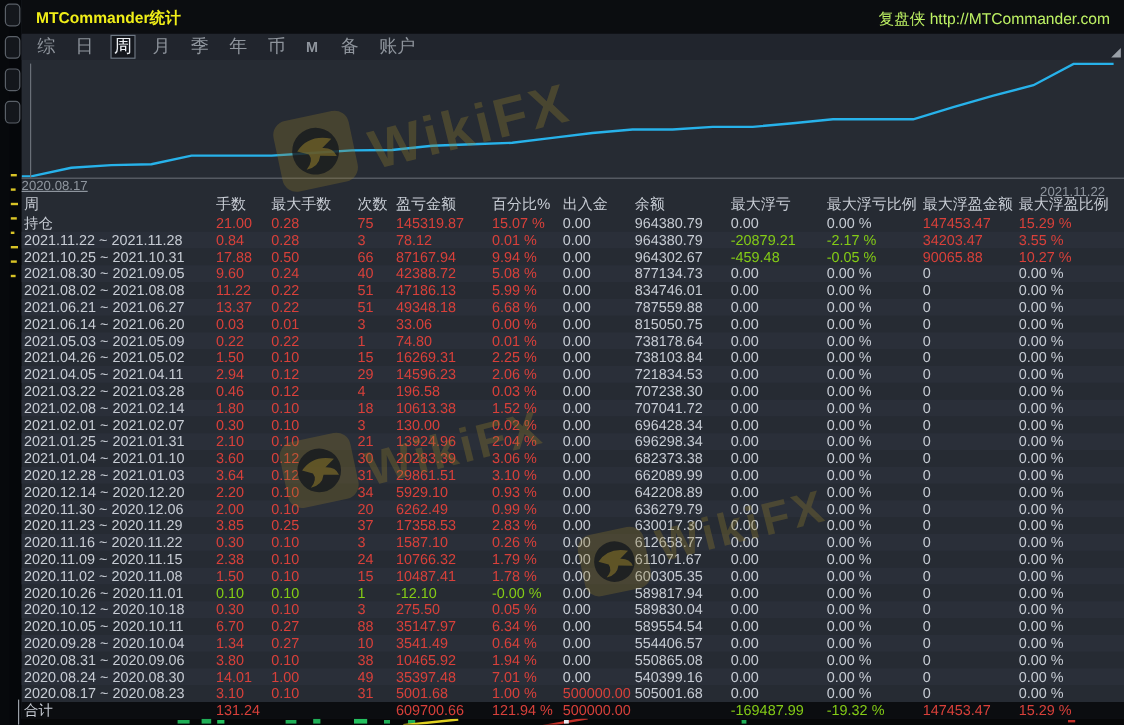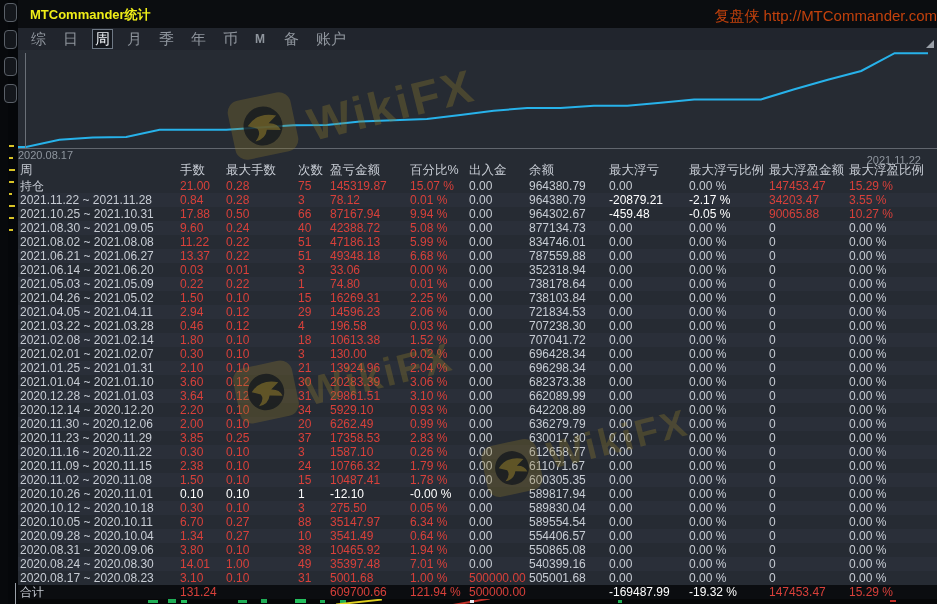--- a/index.html
+++ b/index.html
@@ -13,46 +13,46 @@
   .edge-vline{position:absolute;left:7px;width:1px;background:#9aa0a8;}
   .bg-right{position:absolute;left:931px;top:0;width:6px;height:604px;background:#0a0f16;}
   .bg-bottom{position:absolute;left:10px;top:599px;width:921px;height:5px;background:#060708;overflow:hidden;}
   .mark{position:absolute;}
 
   
   .window{position:absolute;left:10px;top:0;width:921px;height:599px;background:#262b33;}
 
   .titlebar{position:absolute;left:0;top:0;width:100%;height:28px;background:#0b0d10;border-bottom:1px solid #000;}
   .titlebar .title{position:absolute;left:12px;top:6px;font-size:13px;font-weight:bold;color:#f0ee18;}
-  .titlebar .link{position:absolute;right:2px;top:7px;font-size:15px;color:#c2410c;cursor:pointer;}
+  .titlebar .link{position:absolute;right:14px;top:7px;font-size:13px;color:#bef264;cursor:pointer;}
 
   .menubar{position:absolute;left:0;top:28px;width:100%;height:22px;background:#21252d;display:flex;align-items:center;padding-left:10px;box-sizing:border-box;}
   .menu-item{color:#8f959d;font-size:15px;margin-right:11px;padding:0 3px;line-height:18px;cursor:pointer;}
   .menu-item.selected{color:#eef1f5;background:#14171d;border:1px solid #6e7884;padding:0 2px;}
   .menu-item.small{font-size:12px;font-weight:bold;margin-right:13px;}
 
   .chart{position:absolute;left:0;top:50px;width:921px;height:98px;}
   .chart svg{position:absolute;left:0;top:0;}
   .axis-v{position:absolute;left:7px;top:3px;width:1px;height:95px;background:#6a7078;}
   .axis-h{position:absolute;left:0px;top:148px;width:921px;height:1px;background:#61666e;}
   .grip{position:absolute;right:5px;top:40px;width:0;height:0;border-left:8px solid transparent;border-bottom:8px solid #9aa0a8;}
 
   .daterow{position:absolute;left:0;top:149px;width:921px;height:13px;font-size:11px;color:#8e959e;}
-  .daterow .d-start{position:absolute;left:0px;top:0;}
+  .daterow .d-start{position:absolute;left:0px;top:0;text-decoration:underline;}
   .daterow .d-end{position:absolute;right:18px;top:5px;}
 
   
   .grid{display:grid;grid-template-columns:160px 46px 72px 32px 80px 59px 60px 80px 80px 80px 80px 1fr;padding-left:2px;}
   .thead{position:absolute;left:0;top:162px;width:921px;height:17px;line-height:17px;font-size:12.5px;color:#c7ccd4;box-sizing:border-box;}
   .tbody{position:absolute;left:0;top:179px;width:921px;}
   .trow{height:14px;line-height:14px;font-size:12px;}
   .trow.alt{background:#2a2f39;}
   .cell{overflow:hidden;white-space:nowrap;}
   .ttotal{position:absolute;left:0;top:585px;width:921px;height:14px;line-height:14px;font-size:12px;background:#0b0d10;box-sizing:border-box;}
-  .cw{color:#c7ccd4;} .cr{color:#d8403a;} .cg{color:#ffffff;}
+  .cw{color:#c7ccd4;} .cr{color:#d8403a;} .cg{color:#84cc16;}
 
   
   .wm-logo{position:absolute;border-radius:12px;background:rgba(146,124,42,0.30);transform:rotate(-12deg);pointer-events:none;}
   .wm-logo svg{width:100%;height:100%;}
   .wm-text{position:absolute;font-weight:bold;color:rgba(150,127,44,0.32);transform:rotate(-14deg);letter-spacing:3px;pointer-events:none;}
 </style>
 </head>
 <body>
 
 <div class="screen">
@@ -207,21 +207,21 @@
           <span class="cell cw">0.00 %</span>
         </div>
         <div class="trow grid">
           <span class="cell cw">2021.06.14 ~ 2021.06.20</span>
           <span class="cell cr">0.03</span>
           <span class="cell cr">0.01</span>
           <span class="cell cr">3</span>
           <span class="cell cr">33.06</span>
           <span class="cell cr">0.00 %</span>
           <span class="cell cw">0.00</span>
-          <span class="cell cw">352318.94</span>
+          <span class="cell cw">815050.75</span>
           <span class="cell cw">0.00</span>
           <span class="cell cw">0.00 %</span>
           <span class="cell cw">0</span>
           <span class="cell cw">0.00 %</span>
         </div>
         <div class="trow grid alt">
           <span class="cell cw">2021.05.03 ~ 2021.05.09</span>
           <span class="cell cr">0.22</span>
           <span class="cell cr">0.22</span>
           <span class="cell cr">1</span>

